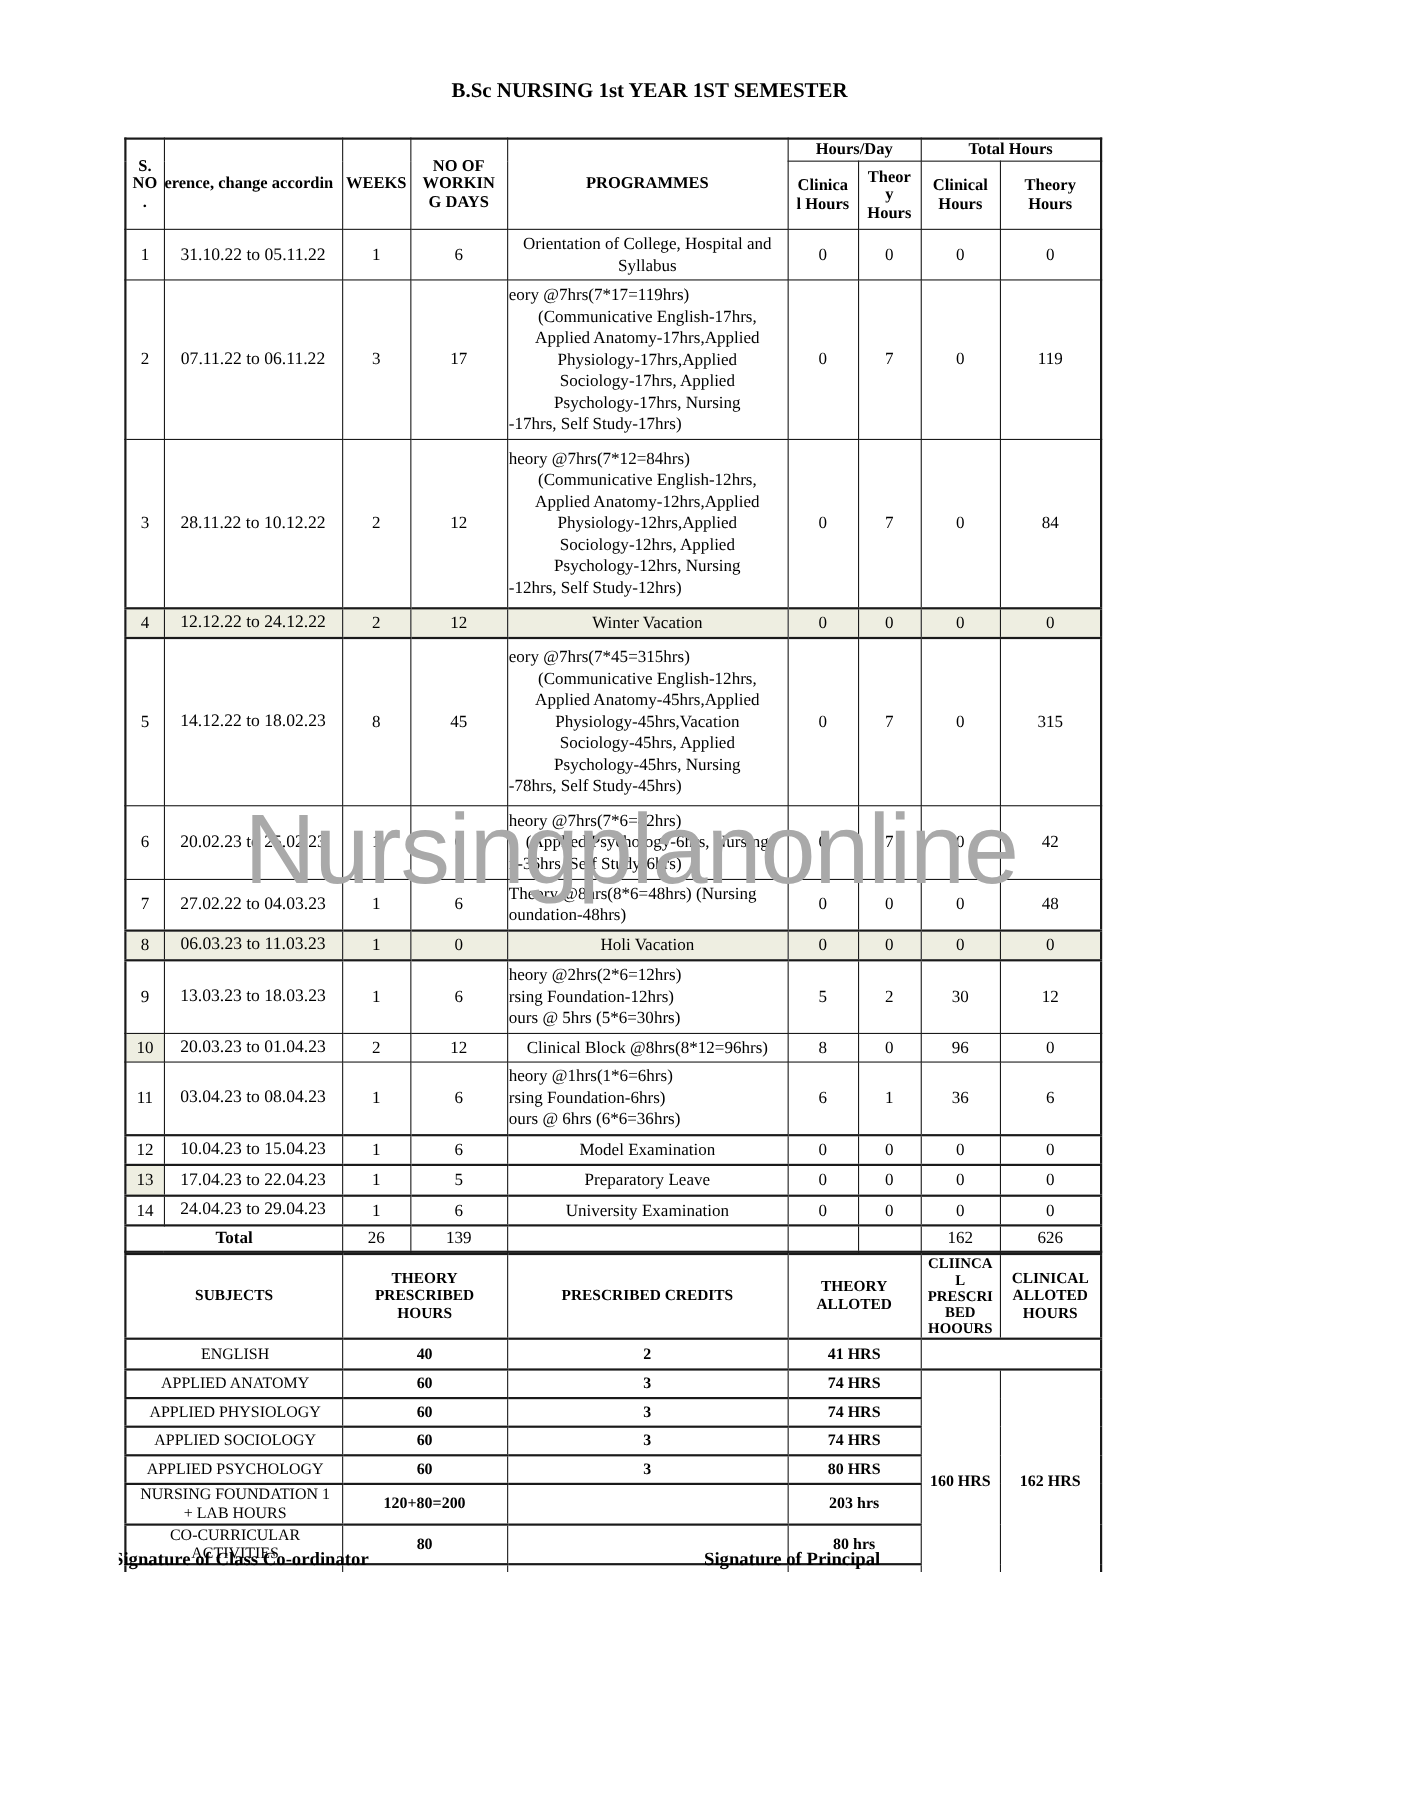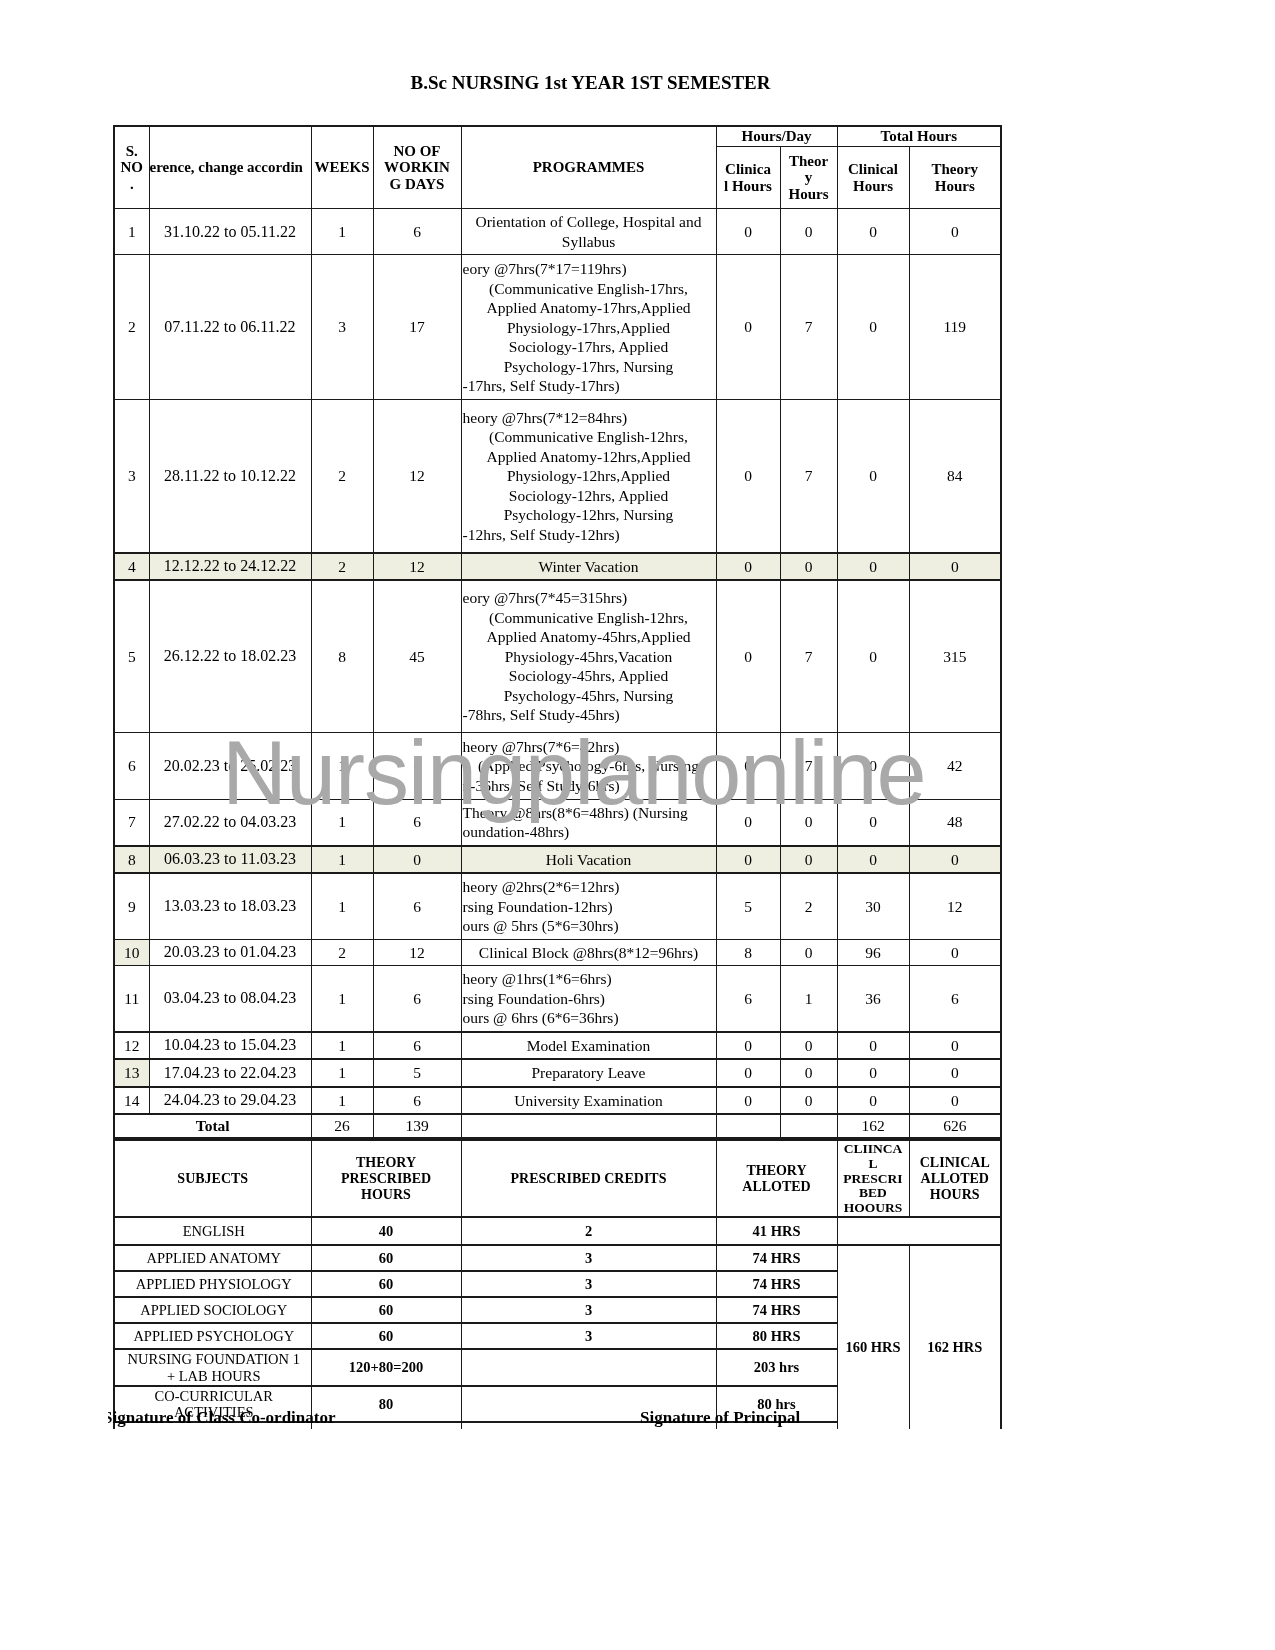--- a/index.html
+++ b/index.html
@@ -169,21 +169,21 @@
             <td class="prog">
               <div>Winter Vacation</div>
             </td>
             <td>0</td>
             <td>0</td>
             <td>0</td>
             <td>0</td>
           </tr>
           <tr>
             <td>5</td>
-            <td class="dates">26.12.22 to 18.02.23</td>
+            <td class="dates">14.12.22 to 18.02.23</td>
             <td>8</td>
             <td>45</td>
             <td class="prog">
               <div class="clip">eory @7hrs(7*45=315hrs)</div>
               <div>(Communicative English-12hrs,</div>
               <div>Applied Anatomy-45hrs,Applied</div>
               <div>Physiology-45hrs,Vacation</div>
               <div>Sociology-45hrs, Applied</div>
               <div>Psychology-45hrs, Nursing</div>
               <div class="clip">-78hrs, Self Study-45hrs)</div>

